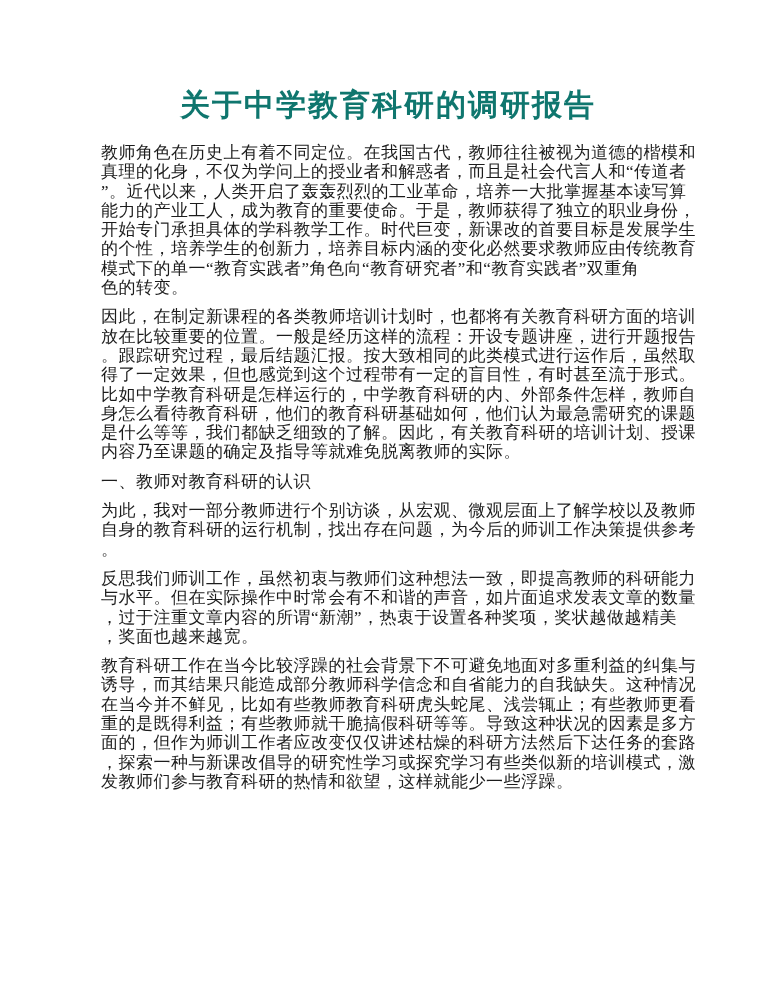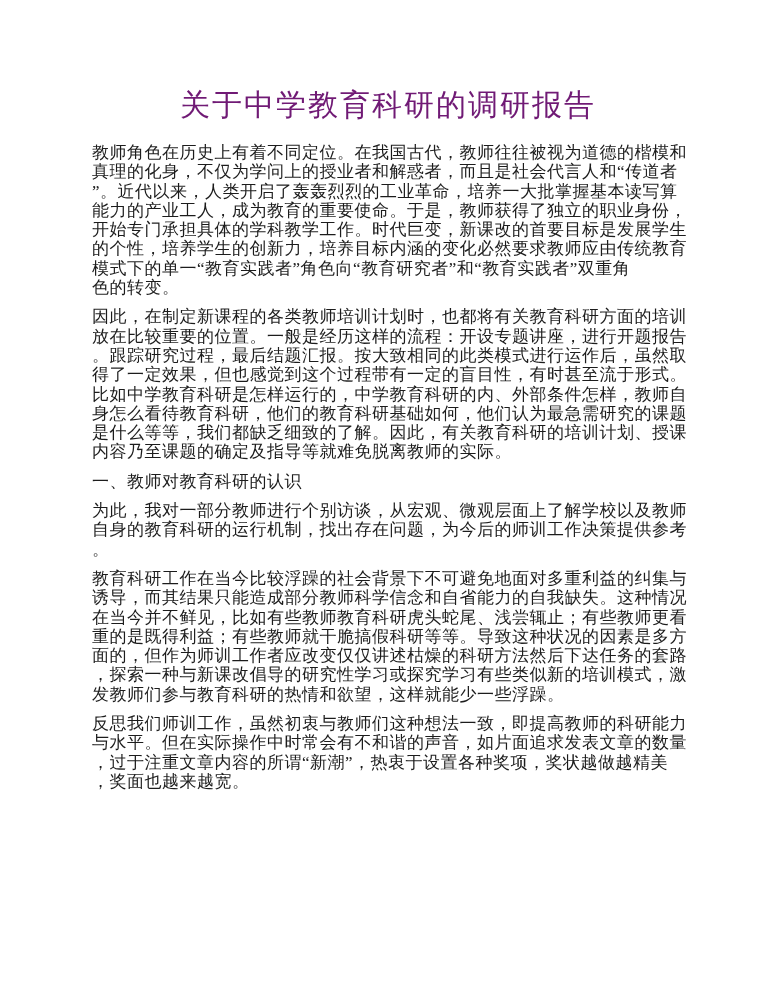--- a/index.html
+++ b/index.html
@@ -14,34 +14,34 @@
     background: #ffffff;
     box-sizing: border-box;
     padding: 86px 82px 0 88px;
     font-family: "Liberation Serif", "DejaVu Serif", serif;
     color: #1c1c1c;
     overflow: hidden;
   }
   .doc-title {
     margin: 0 0 19px 0;
     font-size: 30px;
-    font-weight: 400;
+    font-weight: 700;
     line-height: 38px;
     letter-spacing: 2px;
     text-align: center;
     white-space: pre;
-    color: #701a75;
+    color: #0f766e;
   }
   .doc-body {
     font-size: 17px;
     line-height: 19.3px;
     letter-spacing: 0.5px;
   }
   .para {
-    margin: 0 0 10px 4px;
+    margin: 0 0 10px 13px;
     white-space: pre; 
   }
   .section-heading {
     font-weight: 400; 
   }
 </style>
 </head>
 <body>
 
 <div class="page">
@@ -61,25 +61,25 @@
 。跟踪研究过程，最后结题汇报。按大致相同的此类模式进行运作后，虽然取
 得了一定效果，但也感觉到这个过程带有一定的盲目性，有时甚至流于形式。
 比如中学教育科研是怎样运行的，中学教育科研的内、外部条件怎样，教师自
 身怎么看待教育科研，他们的教育科研基础如何，他们认为最急需研究的课题
 是什么等等，我们都缺乏细致的了解。因此，有关教育科研的培训计划、授课
 内容乃至课题的确定及指导等就难免脱离教师的实际。</p>
     <p class="para section-heading">一、教师对教育科研的认识</p>
     <p class="para">为此，我对一部分教师进行个别访谈，从宏观、微观层面上了解学校以及教师
 自身的教育科研的运行机制，找出存在问题，为今后的师训工作决策提供参考
 。</p>
+    <p class="para">反思我们师训工作，虽然初衷与教师们这种想法一致，即提高教师的科研能力
+与水平。但在实际操作中时常会有不和谐的声音，如片面追求发表文章的数量
+，过于注重文章内容的所谓“新潮”，热衷于设置各种奖项，奖状越做越精美
+，奖面也越来越宽。</p>
     <p class="para">教育科研工作在当今比较浮躁的社会背景下不可避免地面对多重利益的纠集与
 诱导，而其结果只能造成部分教师科学信念和自省能力的自我缺失。这种情况
 在当今并不鲜见，比如有些教师教育科研虎头蛇尾、浅尝辄止；有些教师更看
 重的是既得利益；有些教师就干脆搞假科研等等。导致这种状况的因素是多方
 面的，但作为师训工作者应改变仅仅讲述枯燥的科研方法然后下达任务的套路
 ，探索一种与新课改倡导的研究性学习或探究学习有些类似新的培训模式，激
 发教师们参与教育科研的热情和欲望，这样就能少一些浮躁。</p>
-    <p class="para">反思我们师训工作，虽然初衷与教师们这种想法一致，即提高教师的科研能力
-与水平。但在实际操作中时常会有不和谐的声音，如片面追求发表文章的数量
-，过于注重文章内容的所谓“新潮”，热衷于设置各种奖项，奖状越做越精美
-，奖面也越来越宽。</p>
   </div>
 </div>
 
 </body></html>

